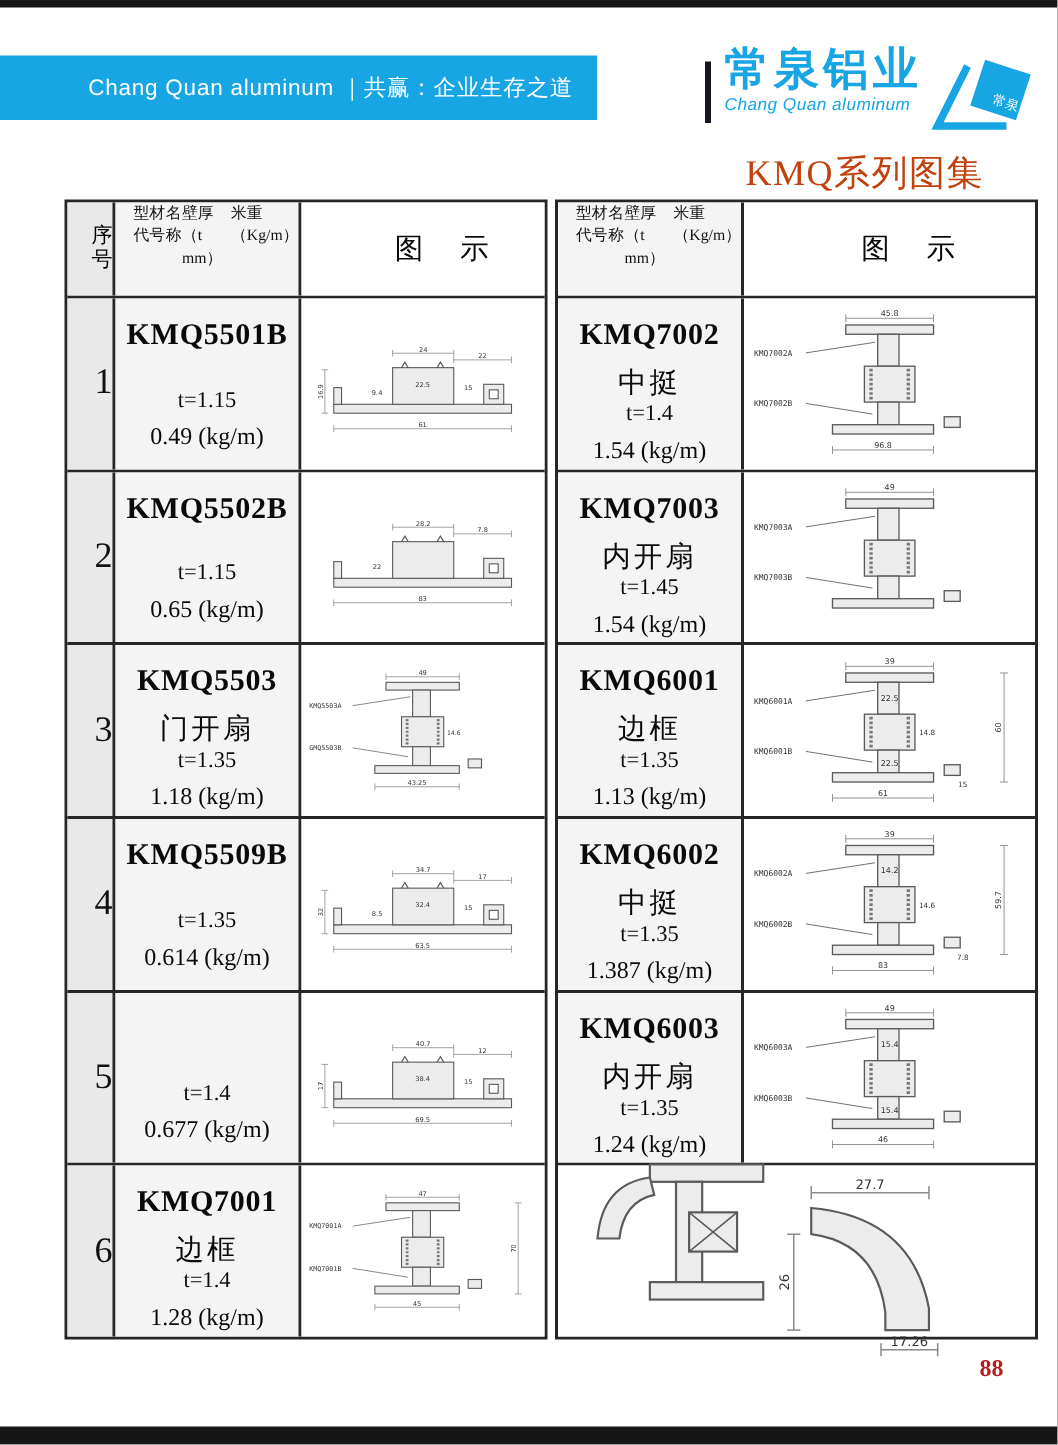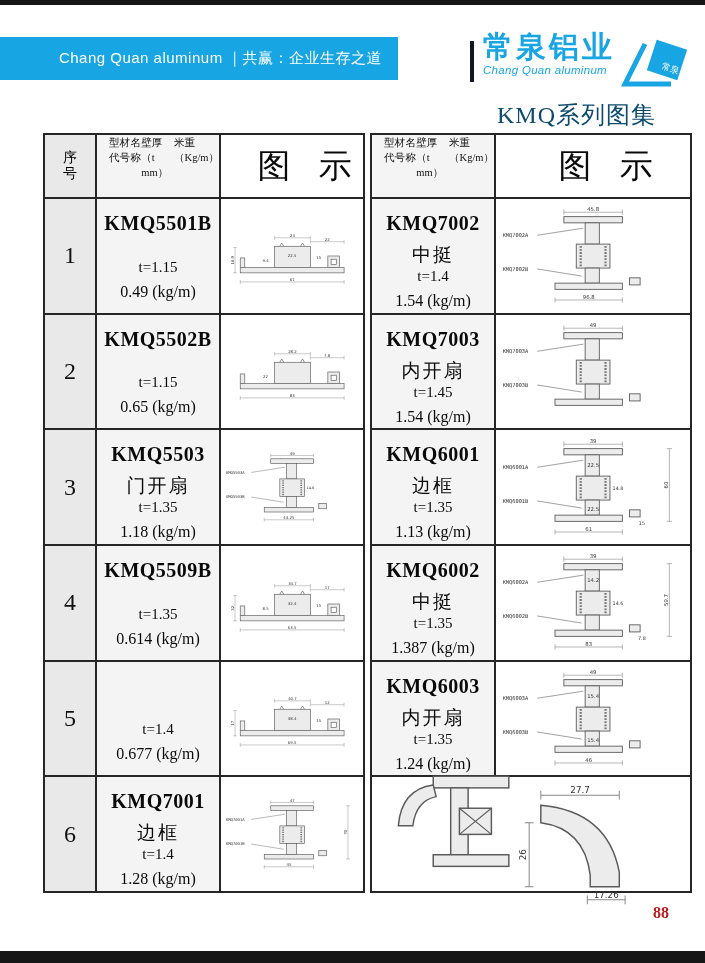--- a/index.html
+++ b/index.html
@@ -9,37 +9,37 @@
   .bottombar{position:absolute;bottom:0;left:0;width:705px;height:12px;background:#161616;}
   .banner{position:absolute;top:37px;left:0;width:398px;height:43px;background:#18a5e3;
           color:#fff;display:flex;align-items:center;justify-content:flex-end;
           padding-right:16px;box-sizing:border-box;font-size:15px;letter-spacing:.5px;}
   .banner-divider{position:absolute;top:41px;left:470px;width:4px;height:41px;background:#141722;}
   .logo{position:absolute;top:34px;left:483px;display:flex;align-items:flex-start;}
   .logo-textcol{display:flex;flex-direction:column;}
   .brand-cn{color:#18a5e3;font-size:30px;font-weight:bold;letter-spacing:3px;line-height:1.05;font-family:Liberation Mono, monospace;}
   .brand-en{color:#18a5e3;font-size:11.5px;margin-top:-2px;letter-spacing:.3px;font-style:italic;}
   .page-title{position:absolute;top:99px;left:497px;font-family:"Liberation Serif",serif;
-              font-size:24px;color:#0c4a6e;letter-spacing:1px;}
+              font-size:24px;color:#c2410c;letter-spacing:1px;}
   .tables{position:absolute;top:133px;left:43px;display:flex;gap:5px;}
   .tbl{width:322px;height:760px;border:2px solid #262626;box-sizing:border-box;
        display:flex;flex-direction:column;background:#fff;}
   .hdr-row{height:62px;display:flex;border-bottom:2px solid #262626;flex:none;}
   .row{flex:1;display:flex;border-bottom:2px solid #262626;min-height:0;}
   .row:last-child{border-bottom:none;}
-  .c-serial{width:52px;flex:none;border-right:2px solid #262626;background:#e9e9e9;
-            display:flex;align-items:center;justify-content:center;
+  .c-serial{width:32px;flex:none;border-right:2px solid #262626;background:#e9e9e9;
+            display:flex;align-items:center;justify-content:flex-end;
             font-family:"Liberation Serif",serif;box-sizing:border-box;}
   .c-info{width:124px;flex:none;border-right:2px solid #262626;background:#f4f4f4;
           box-sizing:border-box;}
   .c-draw{flex:1;background:#fff;display:flex;align-items:center;justify-content:center;min-width:0;}
   .h-serial{font-size:14px;line-height:1.15;width:1em;word-break:break-all;text-align:center;}
   .h-info{display:flex;flex-direction:row;justify-content:center;padding-left:12px;
           font-family:"Liberation Serif",serif;font-size:10.5px;line-height:1.45;color:#111;}
-  .h-draw{font-family:"Liberation Serif",serif;font-size:33px;letter-spacing:10px;color:#090909;
+  .h-draw{font-family:"Liberation Serif",serif;font-size:19px;letter-spacing:10px;color:#090909;
           padding-left:8px;margin-left:27px;}
   .serial-num{font-size:24px;color:#111;}
   .info-cell{display:flex;flex-direction:column;align-items:center;text-align:right;
              padding:13px 2px 12px 2px;height:100%;box-sizing:border-box;
              font-family:"Liberation Serif",serif;color:#0a0a0a;}
   .p-code{font-size:20px;font-weight:bold;letter-spacing:.5px;}
   .p-name{font-size:19px;margin-top:7px;letter-spacing:2px;}
   .spacer{flex:1;}
   .p-t{font-size:15px;margin-bottom:7px;}
   .p-w{font-size:16px;}

